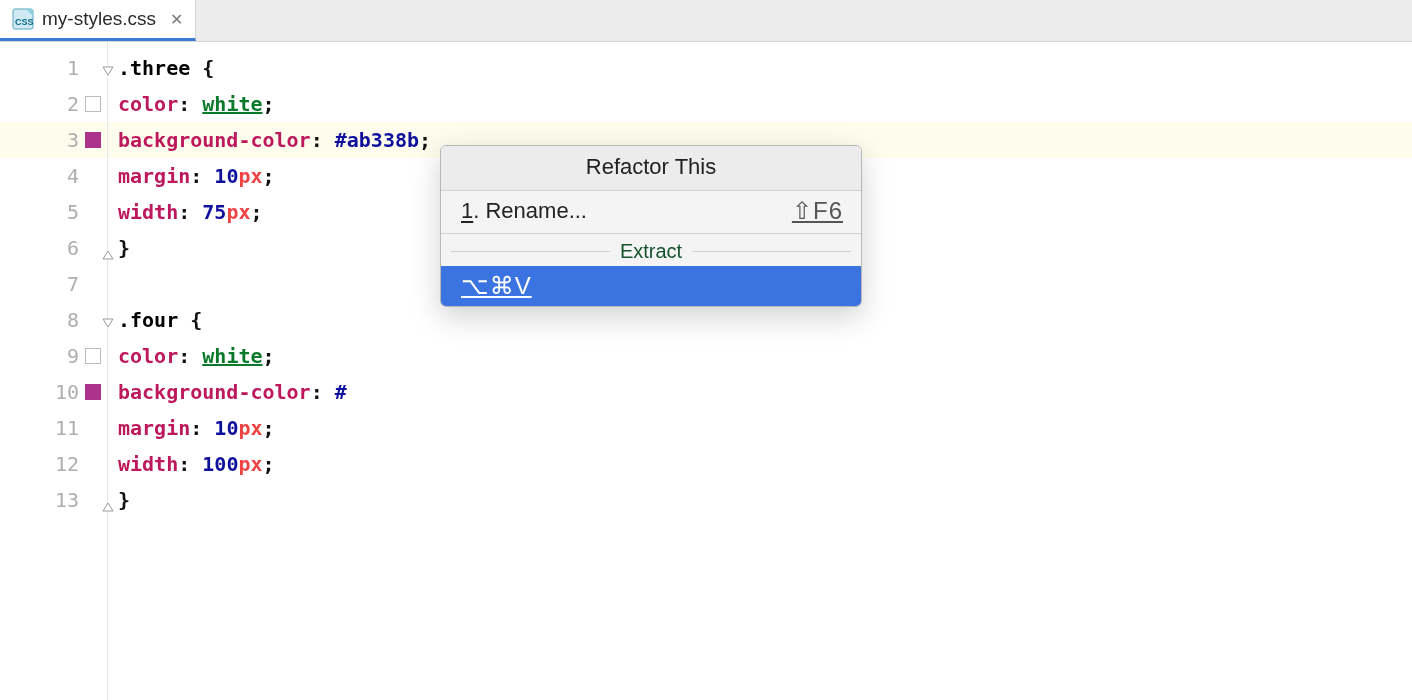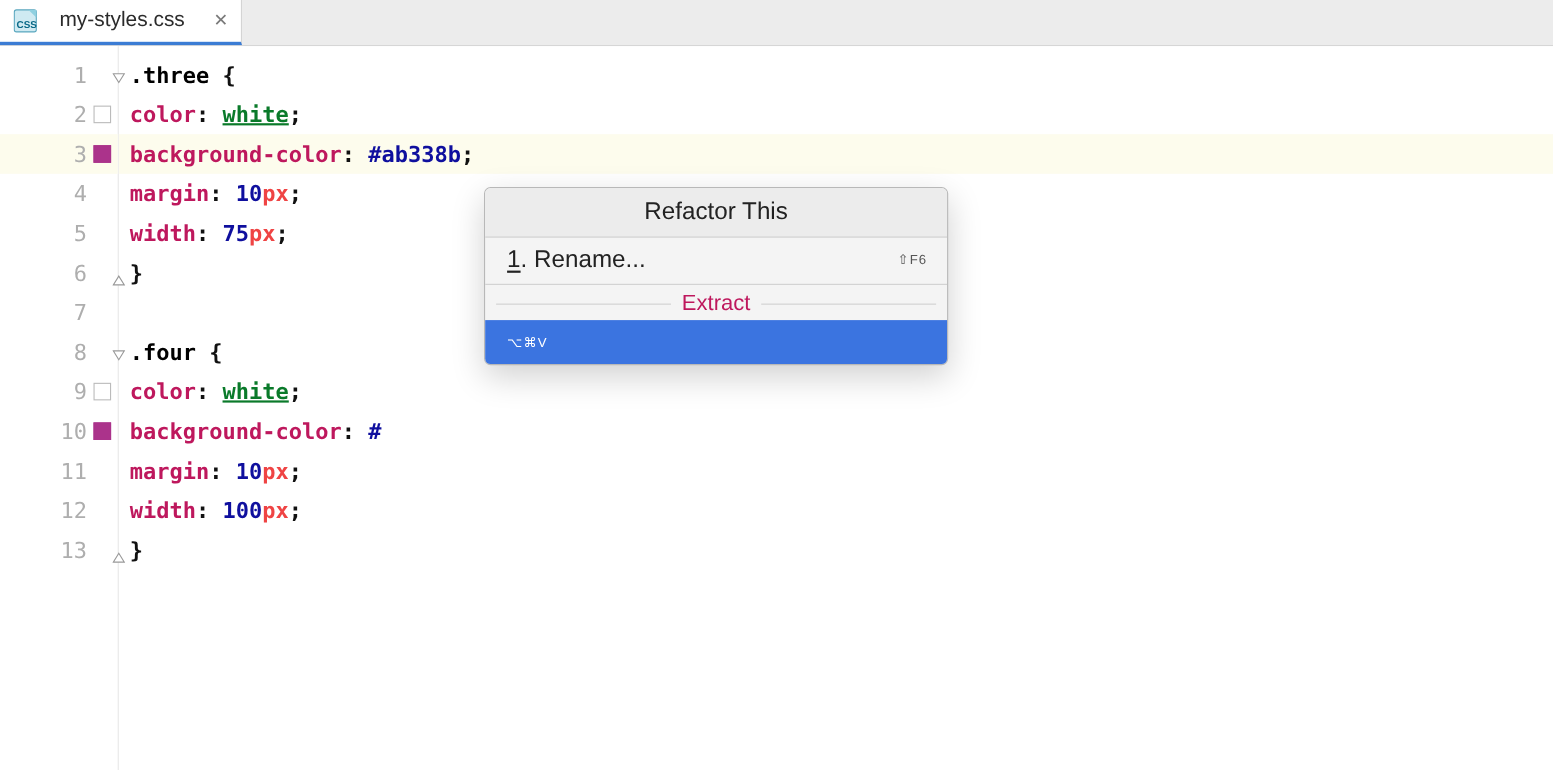--- a/index.html
+++ b/index.html
@@ -15,21 +15,21 @@
   .tab-bar {
     height: 42px;
     background: #ececec;
     border-bottom: 1px solid #d4d4d4;
     display: flex;
     align-items: stretch;
   }
   .tab {
     display: flex;
     align-items: center;
-    gap: 20px;
+    gap: 8px;
     padding: 0 12px;
     background: #ffffff;
     border-right: 1px solid #d4d4d4;
     border-bottom: 3px solid #3b7cd4;
     font-family: -apple-system, "Segoe UI", sans-serif;
     font-size: 19px;
     color: #2b2b2b;
   }
   .tab .file-icon {
     width: 22px;
@@ -102,21 +102,21 @@
   .tok-val-kw { color: #0a7a2a; text-decoration: underline; }
   .tok-num { color: #0f0f9e; }
   .tok-unit { color: #ef4444; }
   .tok-hex { color: #0f0f9e; }
   .tok-semi { color: #111; }
 
   
   .popup {
     position: absolute;
     left: 440px;
-    top: 170px;
+    top: 145px;
     width: 422px;
     background: #f4f4f4;
     border: 1px solid #b8b8b8;
     border-radius: 6px;
     box-shadow: 0 10px 30px rgba(0,0,0,0.18);
     font-family: -apple-system, "Segoe UI", sans-serif;
     overflow: hidden;
   }
   .popup-title {
     text-align: center;
@@ -137,41 +137,42 @@
   }
   .popup-sep {
     height: 1px;
     background: #d0d0d0;
     margin: 2px 0;
   }
   .popup-group-label {
     display: flex;
     align-items: center;
     justify-content: flex-end;
-    color: #be185d;
+    color: #14532d;
     font-size: 20px;
     height: 30px;
     position: relative;
   }
   .popup-group-label::before,
   .popup-group-label::after {
     content: "";
     flex: 1;
     height: 1px;
     background: #d0d0d0;
     margin: 0 10px;
   }
   .popup-item.selected {
     background: #3b74e0;
     color: #ffffff;
   }
   .popup-item .shortcut {
-    font-size: 12px;
+    font-size: 24px;
     color: #555;
     letter-spacing: 1px;
+    text-decoration: underline;
   }
   .popup-item.selected .shortcut { color: #fff; }
   .num-underline { text-decoration: underline; text-underline-offset: 3px; }
 </style>
 </head>
 <body>
 
 <div class="tab-bar">
   <div class="tab">
     <span class="file-icon">

